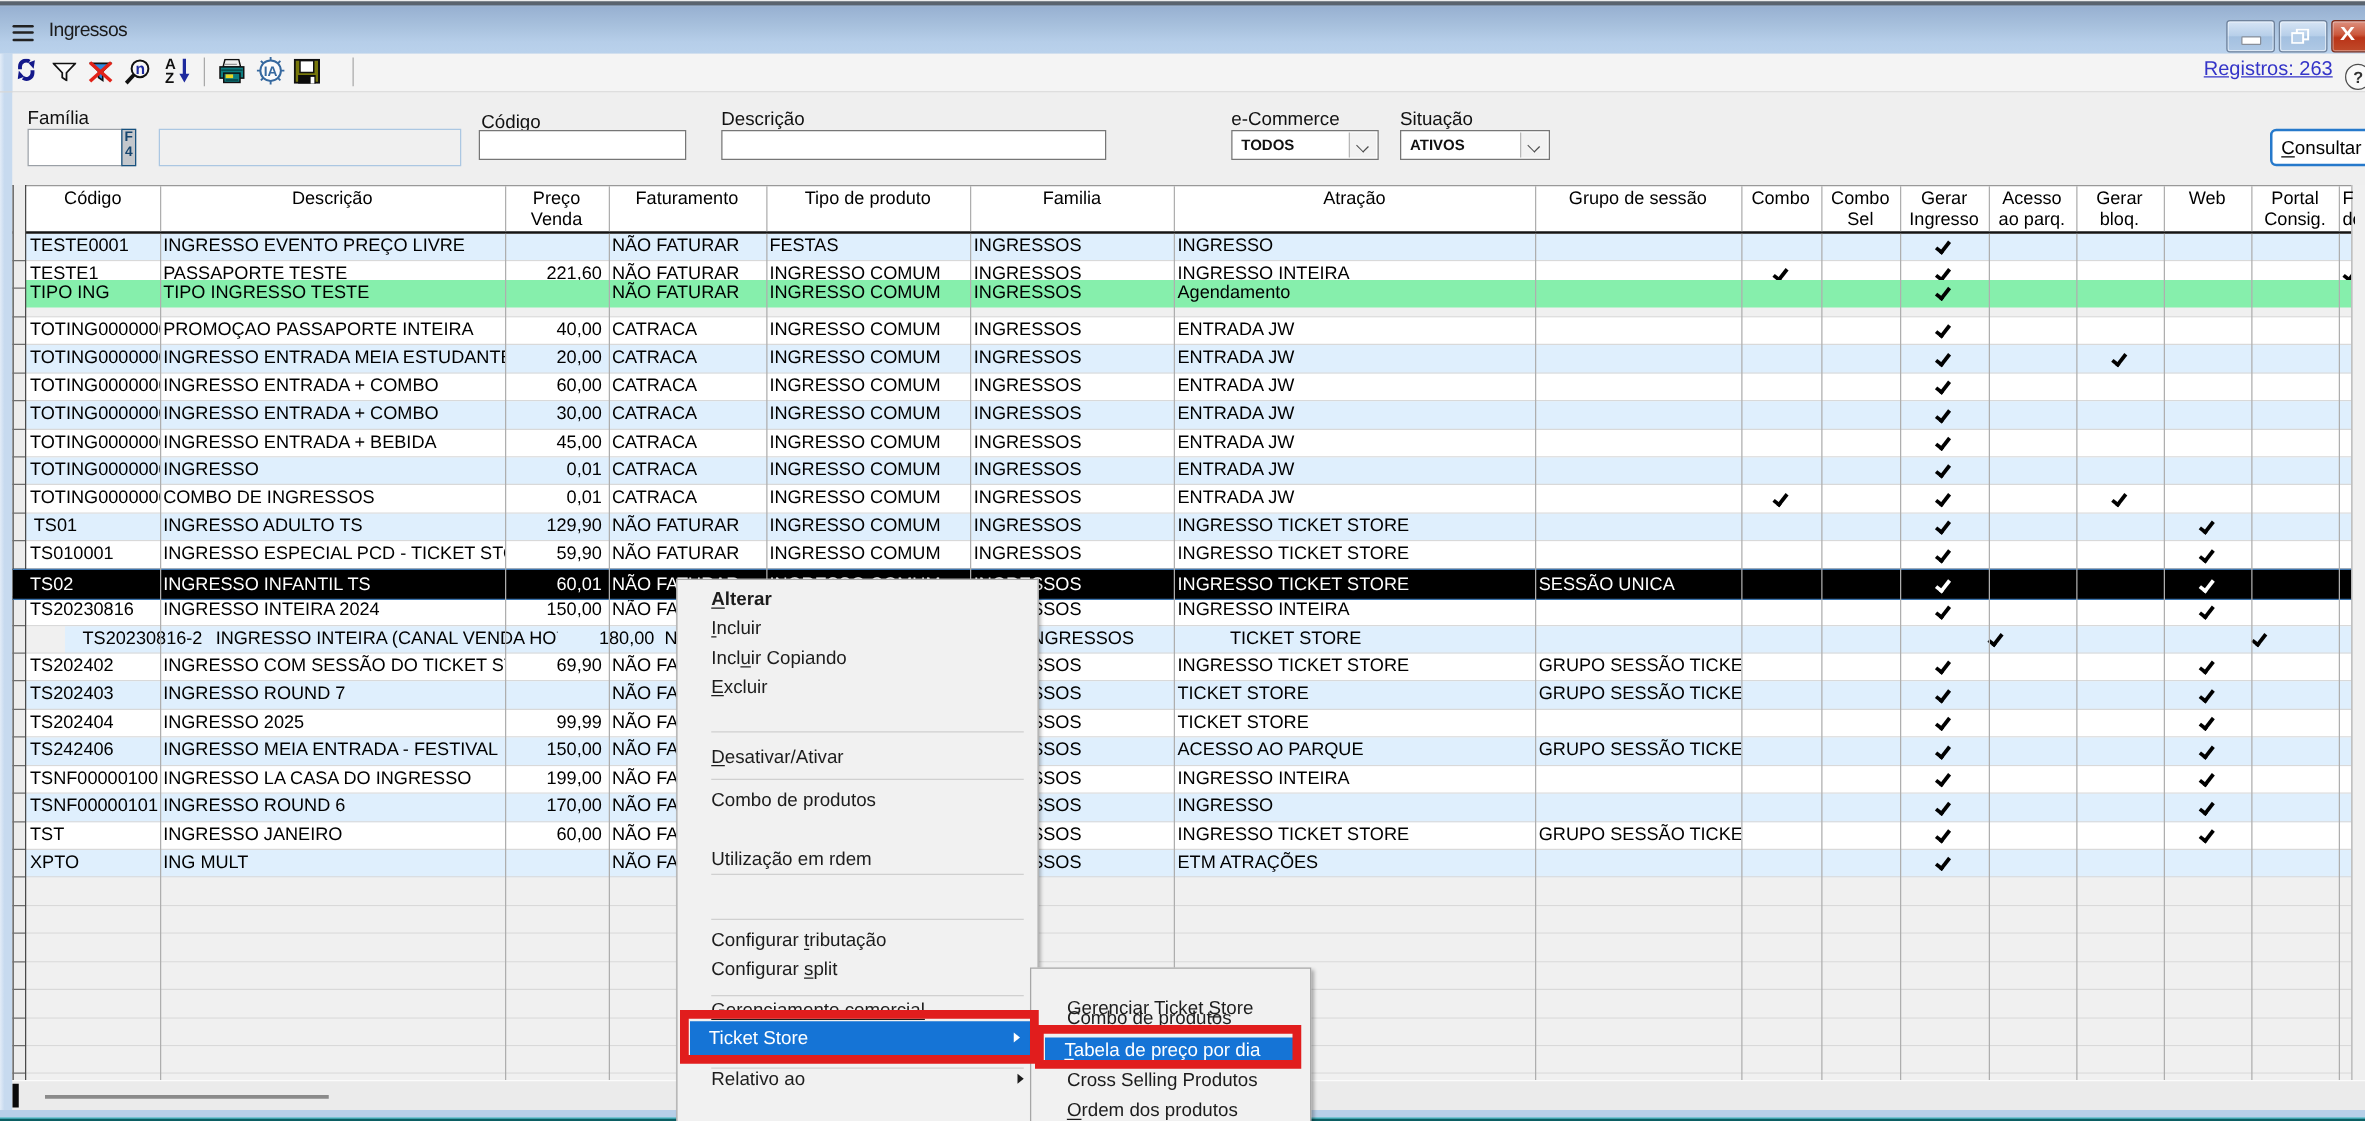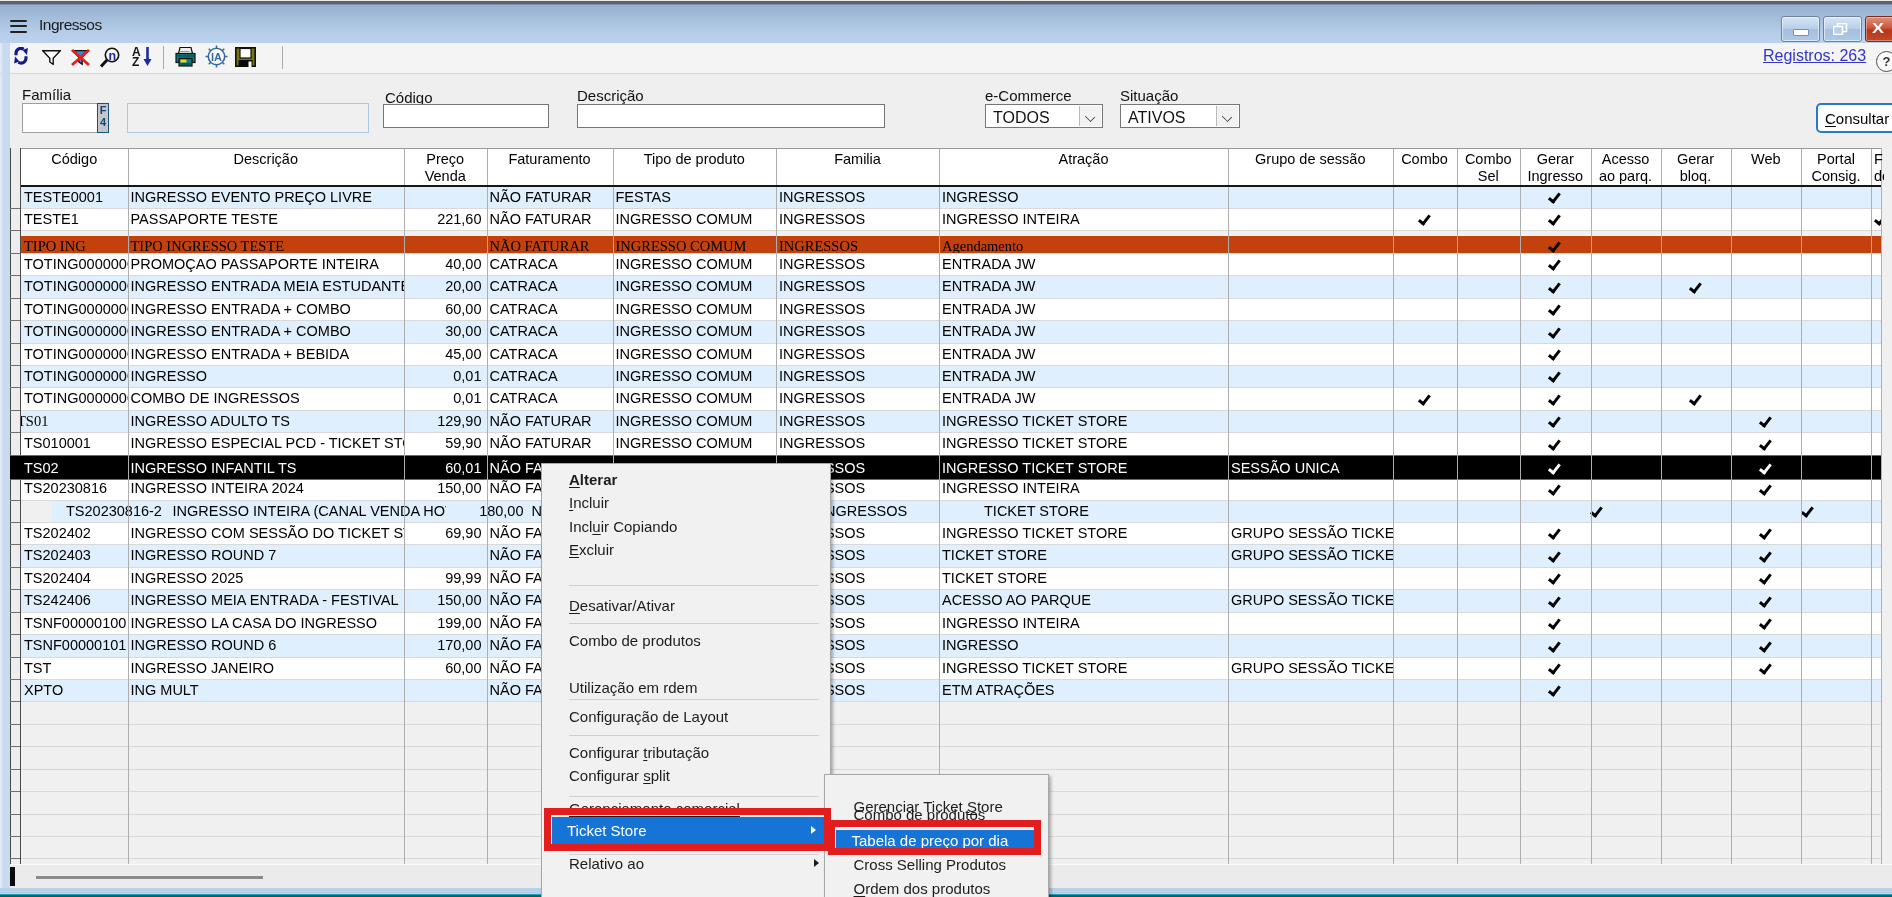--- a/index.html
+++ b/index.html
@@ -31,21 +31,21 @@
 #reg{left:1763px;top:47px;font-size:16px;color:#3434c8;text-decoration:underline;}
 #qmark{left:1876px;top:51px;width:19px;height:19px;border:1.6px solid #4d4d4d;border-radius:50%;color:#333;font-size:13px;font-weight:bold;text-align:center;line-height:19px;background:#fafafa;}
 
 #filter{left:10px;top:73.5px;width:1882px;height:74.5px;background:#efefef;}
 .flabel{font-size:15px;color:#111;}
 .finput{background:#fff;border:1px solid #9aa0a6;}
 .finput2{background:#fff;border:1px solid #767676;}
 .fdis{background:#f0f0f0;border:1px solid #abc7e2;}
 
 .combo{background:#fff;border:1px solid #767676;}
-.combo .ctext{position:absolute;left:7px;top:4px;font-size:16px;font-weight:normal;color:#111;}
+.combo .ctext{position:absolute;left:7px;top:4px;font-size:12px;font-weight:bold;color:#111;}
 .combo .cbtn{position:absolute;right:1px;top:1px;bottom:1px;width:21px;background:#f2f2f2;border-left:1px solid #b8b8b8;}
 .chev{position:absolute;left:6px;top:7px;width:7px;height:7px;border-right:1.8px solid #4a4a4a;border-bottom:1.8px solid #4a4a4a;transform:rotate(45deg) scale(1,.8);}
 #consultar{left:1816px;top:102.5px;width:84px;height:26px;background:#fff;border:2.5px solid #2679cb;border-radius:5px;}
 #consultar span{position:absolute;left:7px;top:5px;font-size:15px;color:#000;}
 
 #gridhead{left:10px;top:148px;width:1871px;height:38.5px;background:#fff;border-top:1px solid #999;}
 #headbot{left:10px;top:184.5px;width:1871px;height:2px;background:#151515;}
 .hcell{position:absolute;top:149px;height:36px;font-size:14.5px;color:#000;text-align:center;line-height:16.6px;padding-top:2px;overflow:hidden;white-space:pre;}
 #gridbody{left:10px;top:186.5px;width:1871px;height:677.5px;background:#f0f0f0;overflow:hidden;}
 .row{position:absolute;left:0;width:1871px;height:22.43px;}
@@ -216,21 +216,21 @@
         <div class="cell cellr" style="left: 394px; width: 77.5px;">221,60</div>
         <div class="cell" style="left: 476.5px; width: 123px;">NÃO FATURAR</div>
         <div class="cell" style="left: 602.5px; width: 160.5px;">INGRESSO COMUM</div>
         <div class="cell" style="left: 766px; width: 160px;">INGRESSOS</div>
         <div class="cell" style="left: 929px; width: 286px;">INGRESSO INTEIRA</div>
         <span class="ck" style="left: 1410.5px; top: 4.5px;"></span>
         <span class="ck" style="left: 1541.25px; top: 4.5px;"></span>
         <span class="ck" style="left: 1867px; top: 4.5px;"></span>
       </div>
       <div class="hrline" style="top: 43.86px;"></div>
-      <div class="row" style="top: 49px; background: #c2410c; font-family: Liberation Serif, serif;">
+      <div class="row" style="top: 37px; background: #86efac;">
         <div class="cell" style="left: 11px; width: 103.5px;">TIPO ING</div>
         <div class="cell" style="left: 117.5px; width: 273.5px;">TIPO INGRESSO TESTE</div>
         <div class="cell" style="left: 476.5px; width: 123px;">NÃO FATURAR</div>
         <div class="cell" style="left: 602.5px; width: 160.5px;">INGRESSO COMUM</div>
         <div class="cell" style="left: 766px; width: 160px;">INGRESSOS</div>
         <div class="cell" style="left: 929px; width: 286px;">Agendamento</div>
         <span class="ck" style="left: 1541.25px; top: 4.5px;"></span>
       </div>
       <div class="hrline" style="top: 66.29px;"></div>
       <div class="row" style="top: 67.29px; background: rgb(255, 255, 255);">
@@ -307,21 +307,21 @@
         <div class="cell" style="left: 476.5px; width: 123px;">CATRACA</div>
         <div class="cell" style="left: 602.5px; width: 160.5px;">INGRESSO COMUM</div>
         <div class="cell" style="left: 766px; width: 160px;">INGRESSOS</div>
         <div class="cell" style="left: 929px; width: 286px;">ENTRADA JW</div>
         <span class="ck" style="left: 1410.5px; top: 4.5px;"></span>
         <span class="ck" style="left: 1541.25px; top: 4.5px;"></span>
         <span class="ck" style="left: 1681.5px; top: 4.5px;"></span>
       </div>
       <div class="hrline" style="top: 223.3px;"></div>
       <div class="row" style="top: 224.3px; background: rgb(223, 239, 253);">
-        <div class="cell" style="left: 4px; width: 103.5px; font-family: Liberation Serif, serif;">TS01</div>
+        <div class="cell" style="left: 14px; width: 103.5px;">TS01</div>
         <div class="cell" style="left: 117.5px; width: 273.5px;">INGRESSO ADULTO TS</div>
         <div class="cell cellr" style="left: 394px; width: 77.5px;">129,90</div>
         <div class="cell" style="left: 476.5px; width: 123px;">NÃO FATURAR</div>
         <div class="cell" style="left: 602.5px; width: 160.5px;">INGRESSO COMUM</div>
         <div class="cell" style="left: 766px; width: 160px;">INGRESSOS</div>
         <div class="cell" style="left: 929px; width: 286px;">INGRESSO TICKET STORE</div>
         <span class="ck" style="left: 1541.25px; top: 4.5px;"></span>
         <span class="ck" style="left: 1751.75px; top: 4.5px;"></span>
       </div>
       <div class="hrline" style="top: 245.73px;"></div>
@@ -502,21 +502,20 @@
       <div class="mi" style="top: 3.5px; font-weight: bold;"><u>A</u>lterar</div>
       <div class="mi" style="top: 50.5px;">Incl<u>u</u>ir Copiando</div>
       <div class="mi" style="top: 27px;"><u>I</u>ncluir</div>
       <div class="mi" style="top: 74px;"><u>E</u>xcluir</div>
       <div class="msep" style="top: 120.5px;"></div>
       <div class="mi" style="top: 129.5px;"><u>D</u>esativar/Ativar</div>
       <div class="msep" style="top: 159px;"></div>
       <div class="mi" style="top: 165px;">Combo de produtos</div>
       <div class="mi" style="top: 211.5px;">Utilização em rdem</div>
       <div class="msep" style="top: 234.5px;"></div>
-      <div class="mi" style="top: 240.5px;">Configuração de Layout</div>
       <div class="msep" style="top: 271px;"></div>
       <div class="mi" style="top: 276.5px;">Configurar <u>t</u>ributação</div>
       <div class="mi" style="top: 300px;">Configurar <u>s</u>plit</div>
       <div class="msep" style="top: 332px;"></div>
       <div class="mi" style="top: 333px;"><u>Gerenciamento comercial</u></div>
       <div id="tkhl">Ticket Store<span class="marrow"></span></div>
       <div class="msep" style="top: 389.5px;"></div>
       <div class="mi" style="top: 388px;">Relativo ao<span class="marrow"></span></div>
     </div>
   <div class="abs menu" id="submenu">

